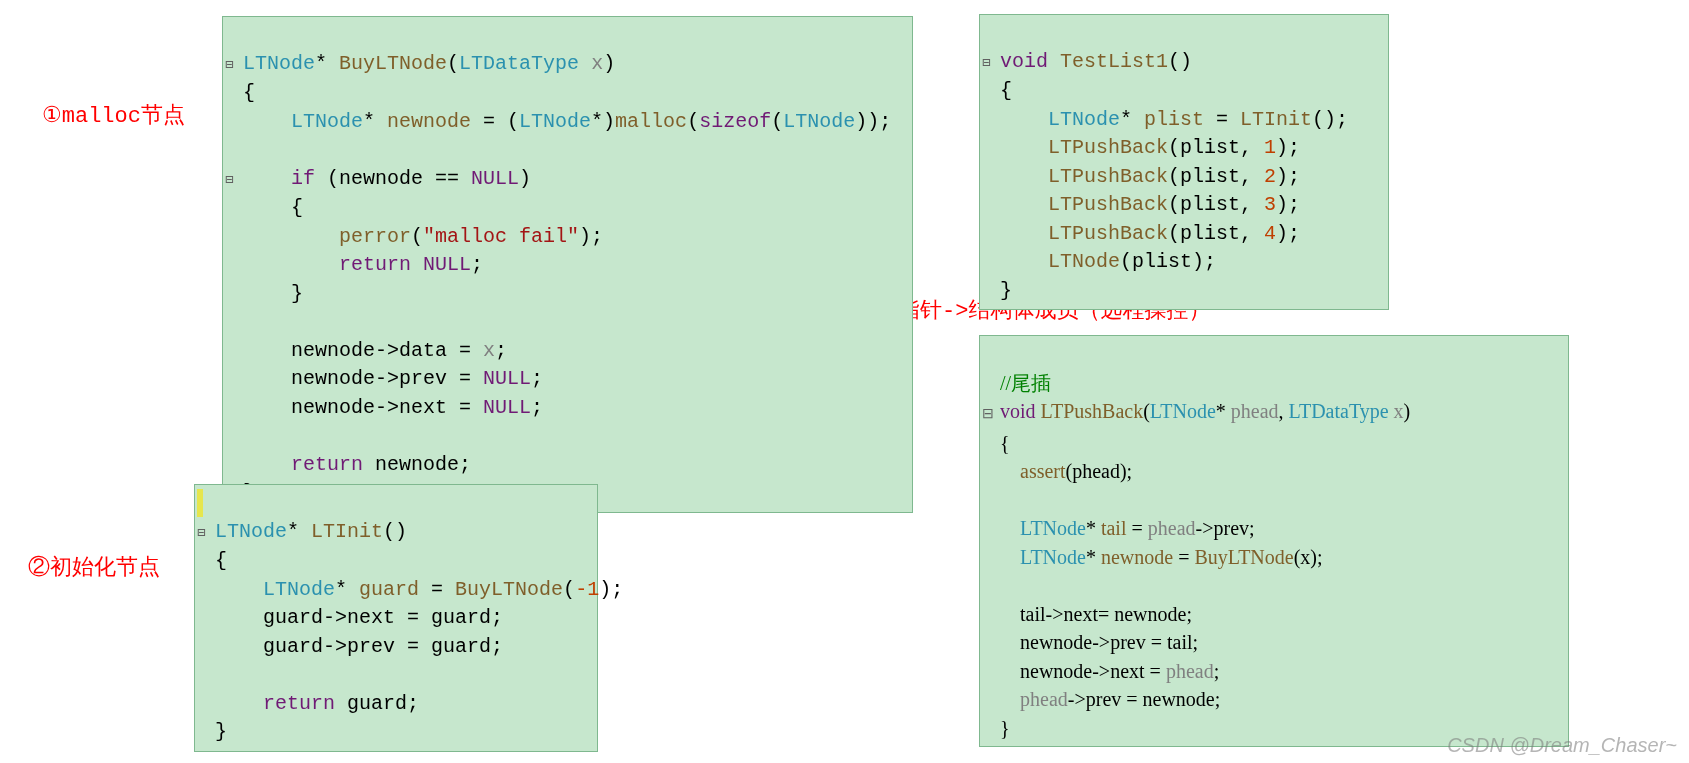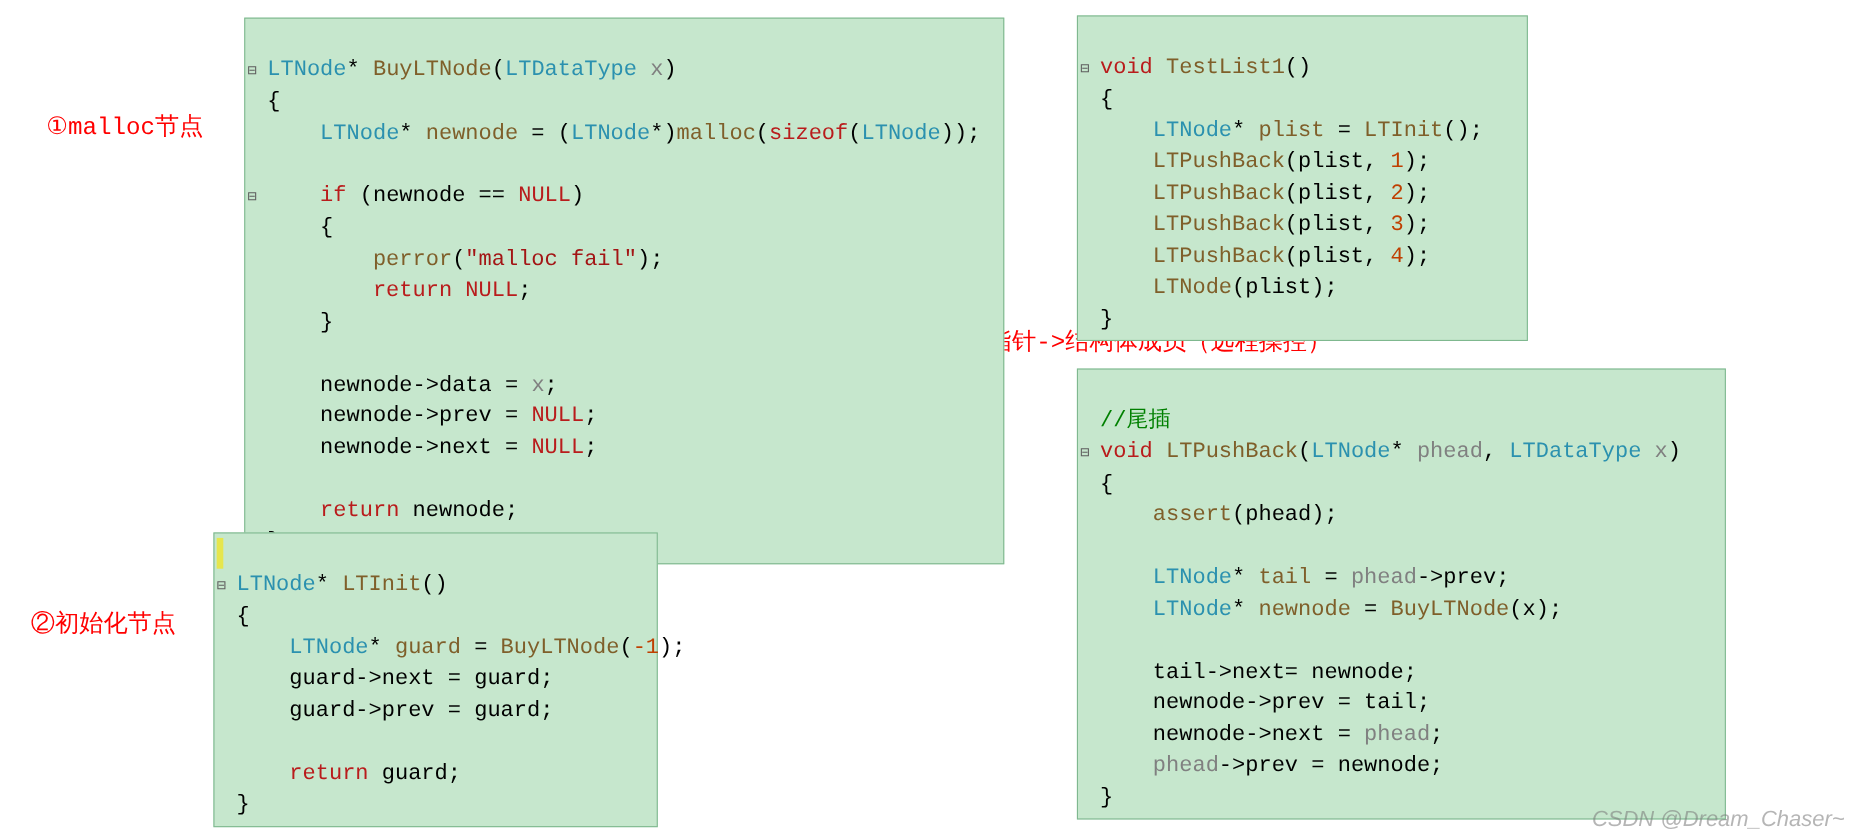--- a/index.html
+++ b/index.html
@@ -46,21 +46,21 @@
     position: absolute;
     right: 12px;
     bottom: 6px;
     color: rgba(120,120,120,0.55);
     font-family: Arial, sans-serif;
     font-size: 20px;
     font-style: italic;
   }
   
   .type   { color: #2b91af; }
-  .kw     { color: #b91c1c; }
+  .kw     { color: #701a75; }
   .func   { color: #7f5f2a; }
   .str    { color: #a31515; }
   .comment{ color: #008000; }
   .num    { color: #bf3f00; }
   .param  { color: #808080; }
   .local  { color: #7f5f2a; }
   .uplocal{ color: #000000; }
   .text   { color: #000000; }
 </style>
 </head>
@@ -109,21 +109,21 @@
 <span class="gutter minus"></span><span class="kw">void</span><span class="func"> TestList1</span><span class="text">()</span>
 <span class="gutter"></span><span class="text">{</span>
 <span class="gutter"></span>    <span class="type">LTNode</span><span class="text">* </span><span class="local">plist</span><span class="text"> = </span><span class="func">LTInit</span><span class="text">();</span>
 <span class="gutter"></span>    <span class="func">LTPushBack</span><span class="text">(plist, </span><span class="num">1</span><span class="text">);</span>
 <span class="gutter"></span>    <span class="func">LTPushBack</span><span class="text">(plist, </span><span class="num">2</span><span class="text">);</span>
 <span class="gutter"></span>    <span class="func">LTPushBack</span><span class="text">(plist, </span><span class="num">3</span><span class="text">);</span>
 <span class="gutter"></span>    <span class="func">LTPushBack</span><span class="text">(plist, </span><span class="num">4</span><span class="text">);</span>
 <span class="gutter"></span>    <span class="func">LTNode</span><span class="text">(plist);</span>
 <span class="gutter"></span><span class="text">}</span></div>
 
-<div class="code-block" style="left:979px; top:335px; width:590px;">
+<div class="code-block" style="left:979px; top:335px; width:590px;font-family:Liberation Serif, serif;">
 <span class="gutter"></span><span class="comment">//尾插</span>
 <span class="gutter minus"></span><span class="kw">void</span><span class="func"> LTPushBack</span><span class="text">(</span><span class="type">LTNode</span><span class="text">* </span><span class="param">phead</span><span class="text">, </span><span class="type">LTDataType</span><span class="param"> x</span><span class="text">)</span>
 <span class="gutter"></span><span class="text">{</span>
 <span class="gutter"></span>    <span class="func">assert</span><span class="text">(phead);</span>
 <span class="gutter"></span>
 <span class="gutter"></span>    <span class="type">LTNode</span><span class="text">* </span><span class="local">tail</span><span class="text"> = </span><span class="param">phead</span><span class="text">-&gt;</span><span class="uplocal">prev</span><span class="text">;</span>
 <span class="gutter"></span>    <span class="type">LTNode</span><span class="text">* </span><span class="local">newnode</span><span class="text"> = </span><span class="func">BuyLTNode</span><span class="text">(x);</span>
 <span class="gutter"></span>
 <span class="gutter"></span>    <span class="uplocal">tail</span><span class="text">-&gt;</span><span class="uplocal">next</span><span class="text">= </span><span class="uplocal">newnode</span><span class="text">;</span>
 <span class="gutter"></span>    <span class="uplocal">newnode</span><span class="text">-&gt;</span><span class="uplocal">prev</span><span class="text"> = </span><span class="uplocal">tail</span><span class="text">;</span>

